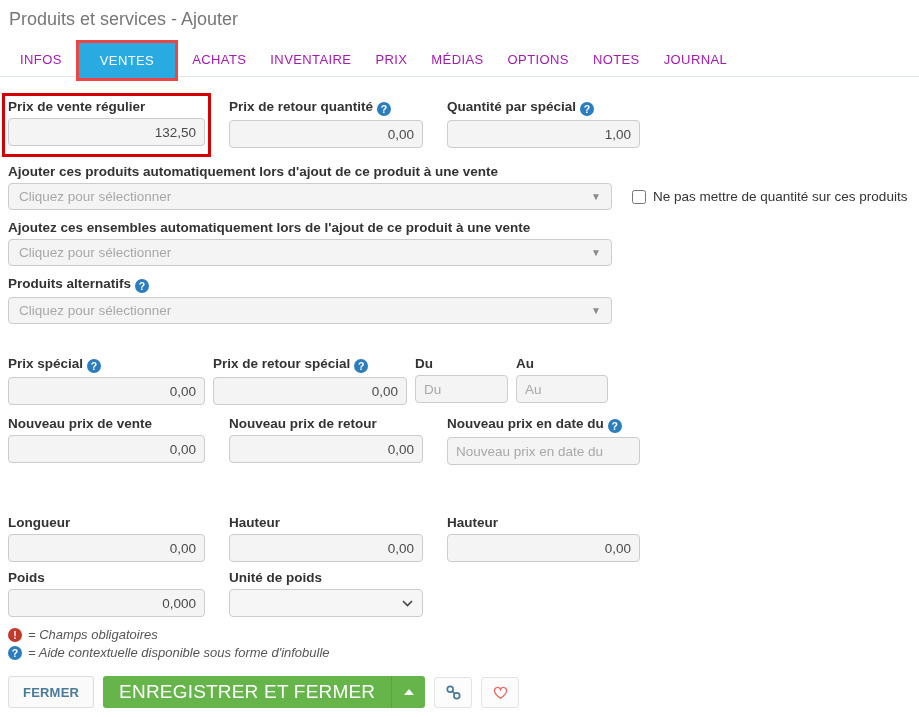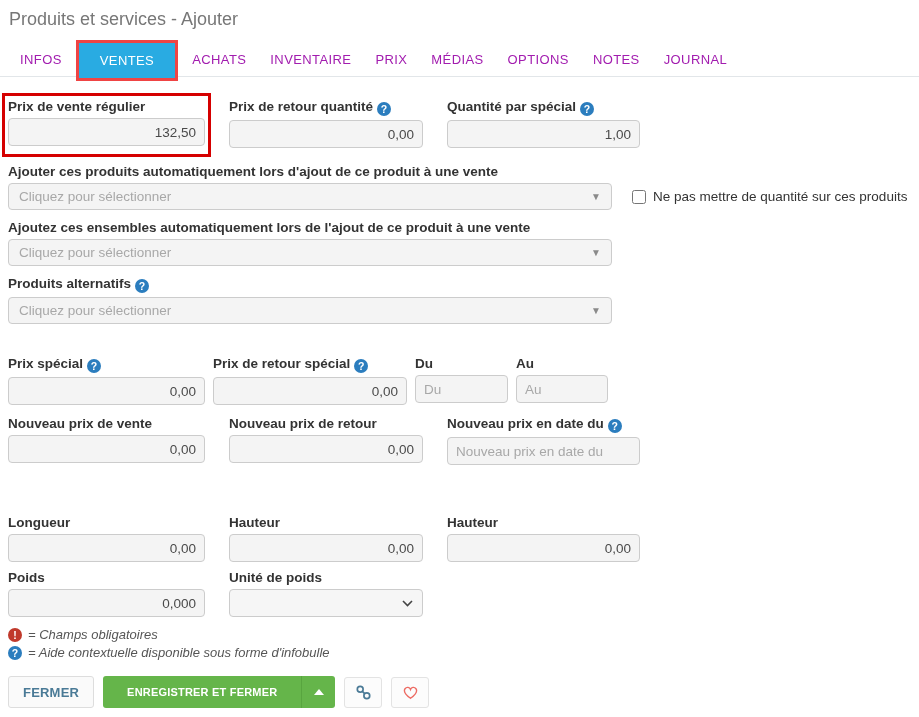--- a/index.html
+++ b/index.html
@@ -59,22 +59,22 @@
   .legend .line { display:flex; align-items:center; margin-bottom:3px; }
   .legend .txt { font-style:italic; margin-left:6px;text-align:right; }
 
   
   .footer { display:flex; align-items:center; margin-top:16px; }
   .btn-close { height:32px; padding:0 14px; background:#fafafa; border:1px solid #ddd;
     border-radius:3px; color:#4a7a96; font-size:13px; font-weight:bold;
     letter-spacing:.2px; cursor:pointer; font-family:inherit; }
   .btn-save { display:flex; align-items:stretch; background:#65b54a; border-radius:3px;
     margin-left:9px; overflow:hidden; cursor:pointer; }
-  .btn-save .main { padding:0 24px; line-height:32px; color:#fff; font-size:11px;
-    font-weight:bold; letter-spacing:.2px; }
+  .btn-save .main { padding:0 16px; line-height:32px; color:#fff; font-size:19px;
+    font-weight:normal; letter-spacing:.2px; }
   .btn-save .arrow-part { width:34px; border-left:1px solid #58a53f;
     display:flex; align-items:center; justify-content:center; }
   .tri-up { width:0; height:0; border-left:5px solid transparent;
     border-right:5px solid transparent; border-bottom:6px solid #fff; }
   .icon-btn { width:38px; height:31px; margin-left:9px; background:#fcfcfc;
     border:1px solid #e3e3e3; border-radius:3px; display:flex; align-items:center;
     justify-content:center; cursor:pointer; }
 </style>
 </head>
 <body>

